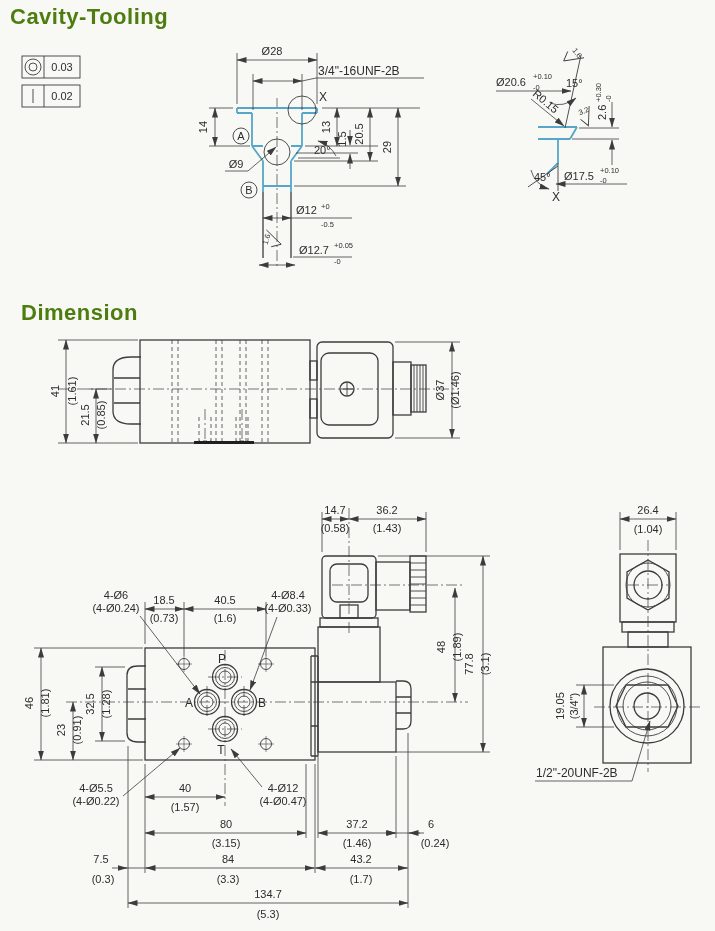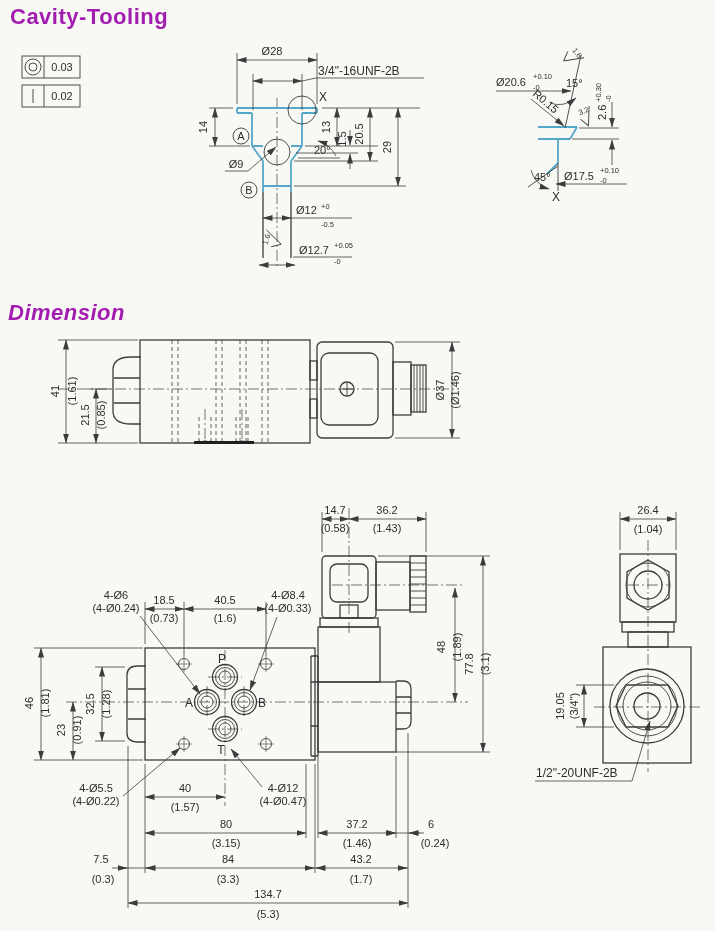--- a/index.html
+++ b/index.html
@@ -1,21 +1,21 @@
 <!DOCTYPE html>
 <html><head>
 <meta charset="utf-8">
 <style>
   html,body{margin:0;padding:0;}
   body{width:715px;height:931px;background:#f8f8f5;position:relative;
        font-family:"Liberation Sans",sans-serif;overflow:hidden;}
-  .sec-title{position:absolute;font-weight:bold;font-size:22px;color:#a21caf;
+  .sec-title{position:absolute;font-weight:bold;font-size:22px;color:#4d7c0f;
              letter-spacing:0.5px;text-align:center;}
   #title-cavity{left:10px;top:4px;}
-  #title-dimension{left:8px;top:300px;font-style:italic;}
+  #title-dimension{left:21px;top:300px;}
   svg{position:absolute;left:0;top:0;}
   
   .o   {stroke:#3c3c3c;stroke-width:1.3;fill:none;}
   .t   {stroke:#3c3c3c;stroke-width:0.9;fill:none;}
   .dim {stroke:#3c3c3c;stroke-width:0.8;fill:none;}
   .cl  {stroke:#3c3c3c;stroke-width:0.7;fill:none;stroke-dasharray:11 3 2 3;}
   .hid {stroke:#3c3c3c;stroke-width:0.8;fill:none;stroke-dasharray:4 3;}
   .blu {stroke:#55a6c8;stroke-width:1.8;fill:none;}
   .thick{stroke:#1f1f1f;stroke-width:3;fill:none;}
   .ctick{stroke:#3c3c3c;stroke-width:0.6;fill:none;}

